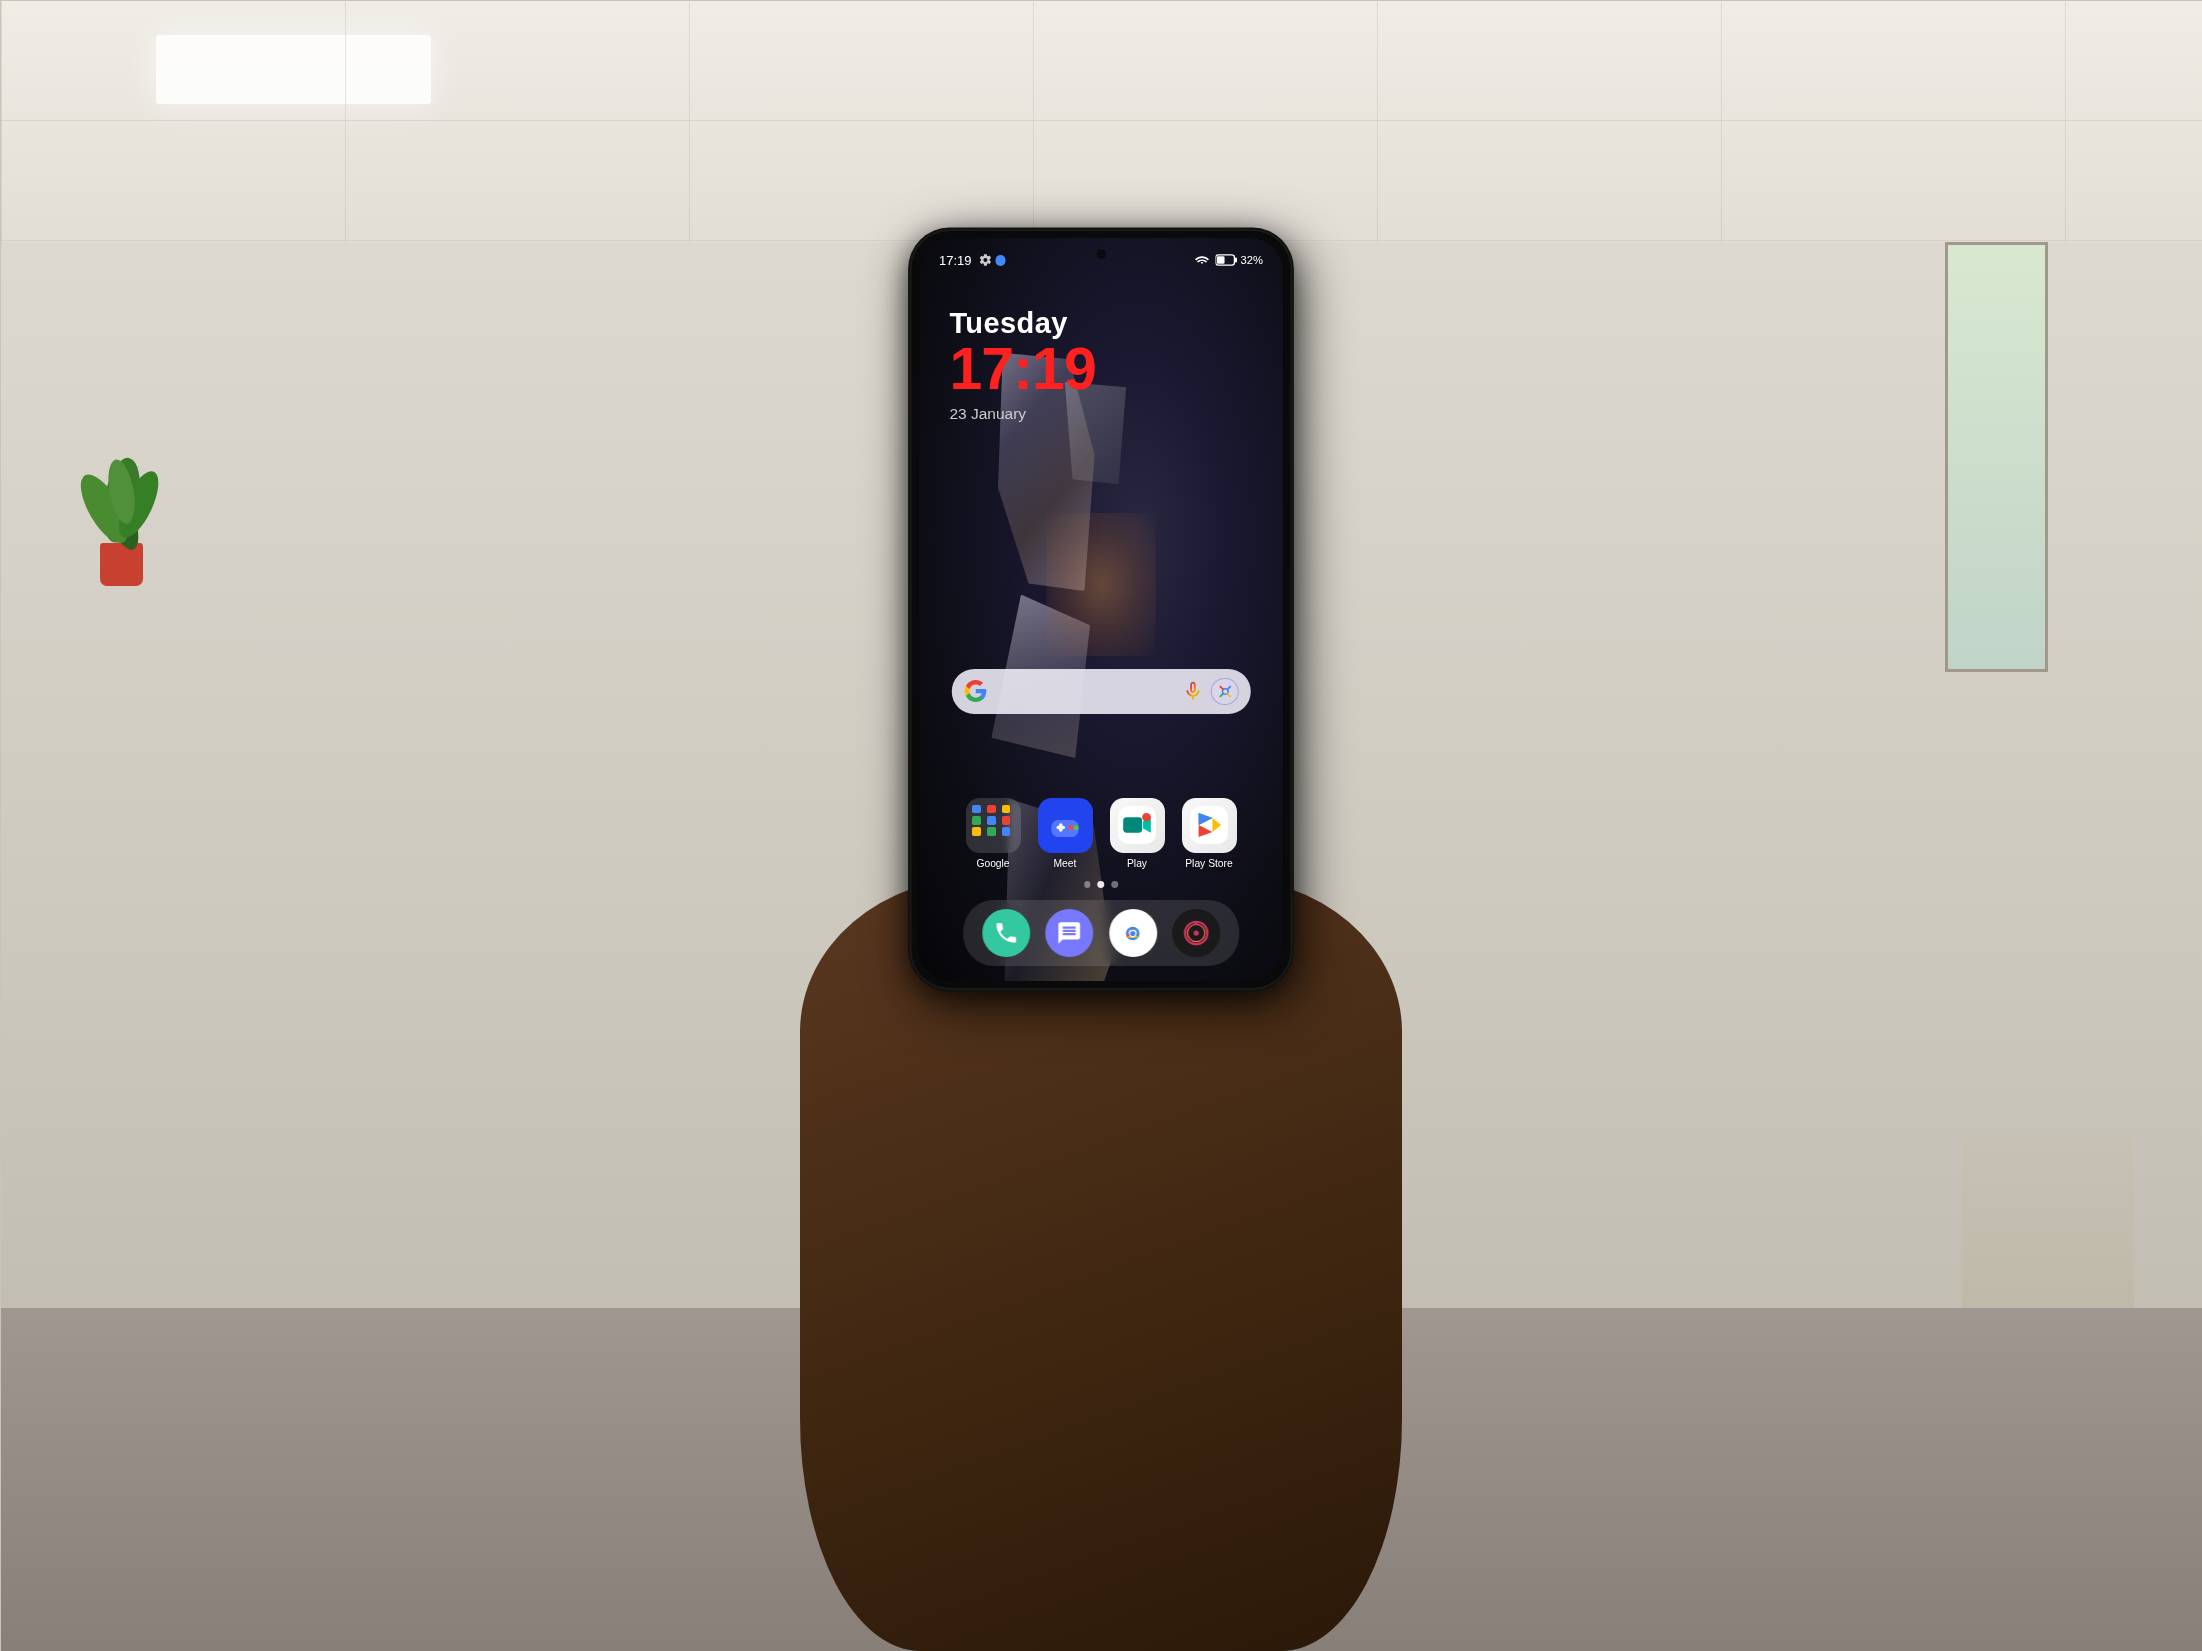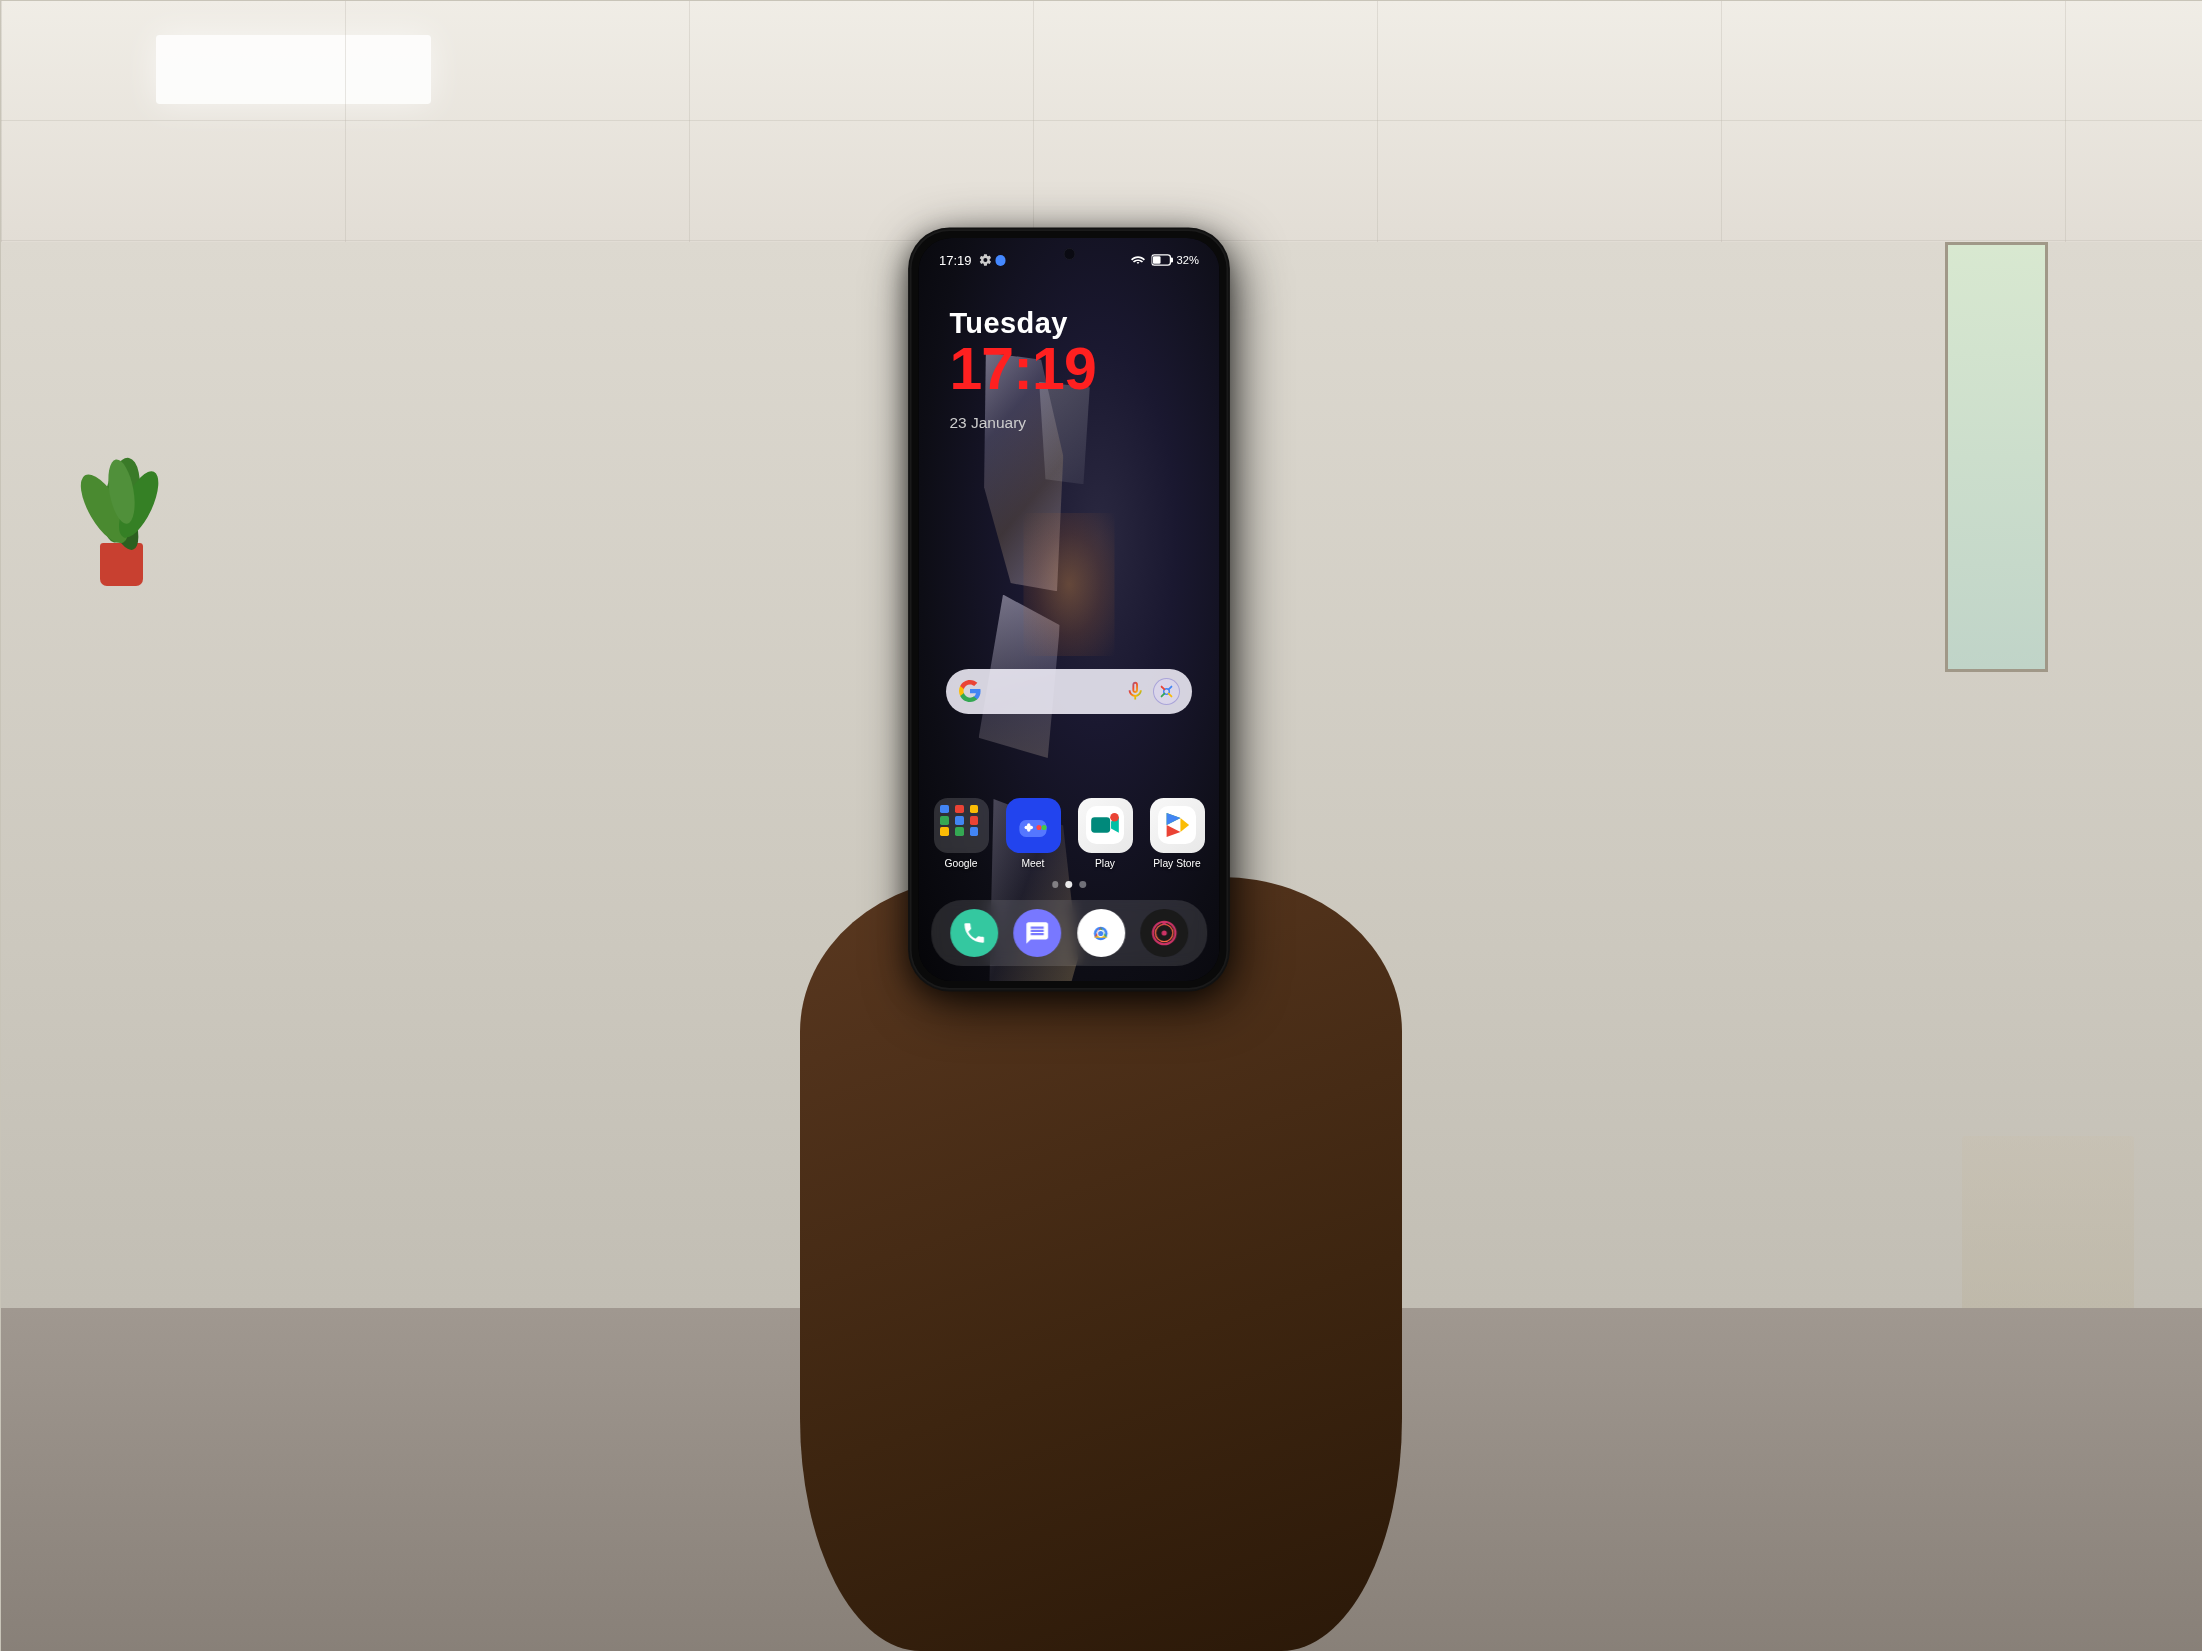--- a/index.html
+++ b/index.html
@@ -131,21 +131,21 @@
       position: absolute;
       top: 43px;
       left: 50%;
       transform: translateX(-50%);
       width: 379px;
       height: 757px;
     }
 
     
     .phone-body {
-      width: 315px;
+      width: 379px;
       height: 757px;
       background: #0a0a0a;
       border-radius: 38px;
       position: relative;
       box-shadow: 
         0 0 0 1.7px #1a1a1a,
         0 0 0 3.4px #111,
         6.9px 13.8px 52px rgba(0,0,0,0.8),
         -3.4px 6.9px 26px rgba(0,0,0,0.5);
       overflow: hidden;
@@ -342,21 +342,21 @@
       font-size: 59px;
       font-weight: 700;
       color: #ff2020;
       line-height: 1;
       letter-spacing: -0.9px;
     }
 
     .clock-date {
       font-size: 15.5px;
       color: #cccccc;
-      margin-top: 15px;
+      margin-top: 6px;
       font-weight: 300;
     }
 
     
     .search-bar {
       position: absolute;
       top: 58%;
       left: 50%;
       transform: translateX(-50%);
       width: 82%;

